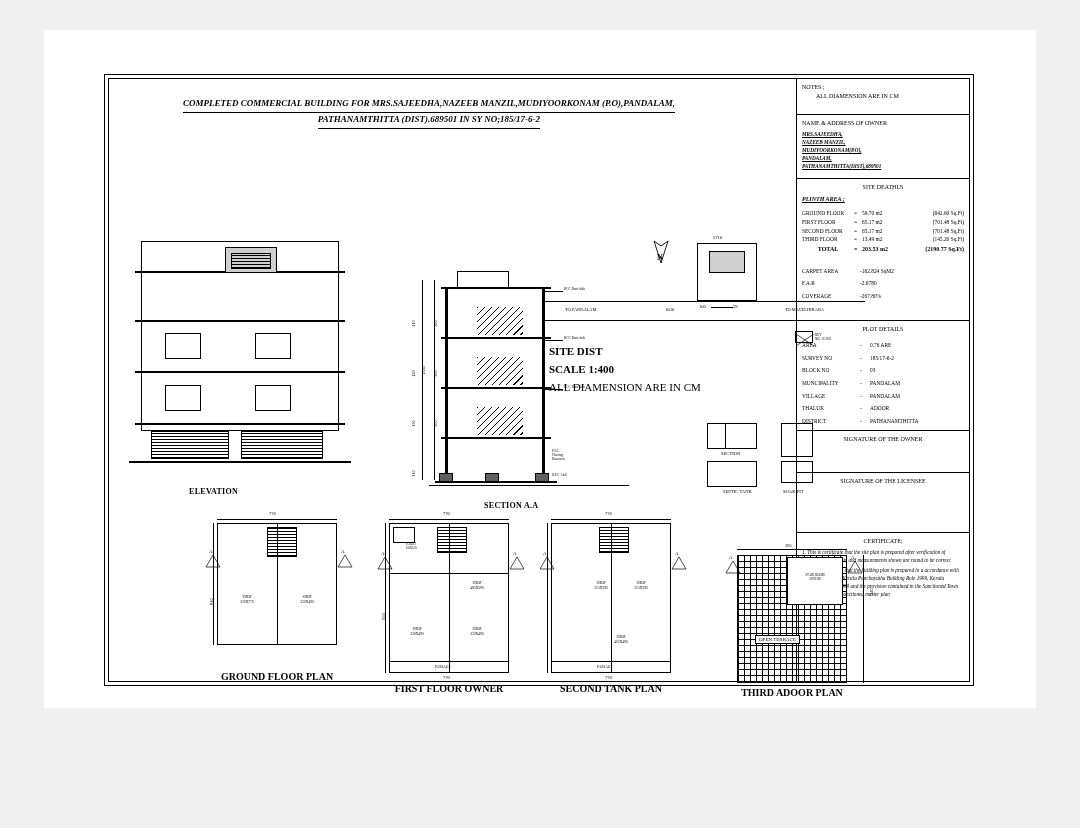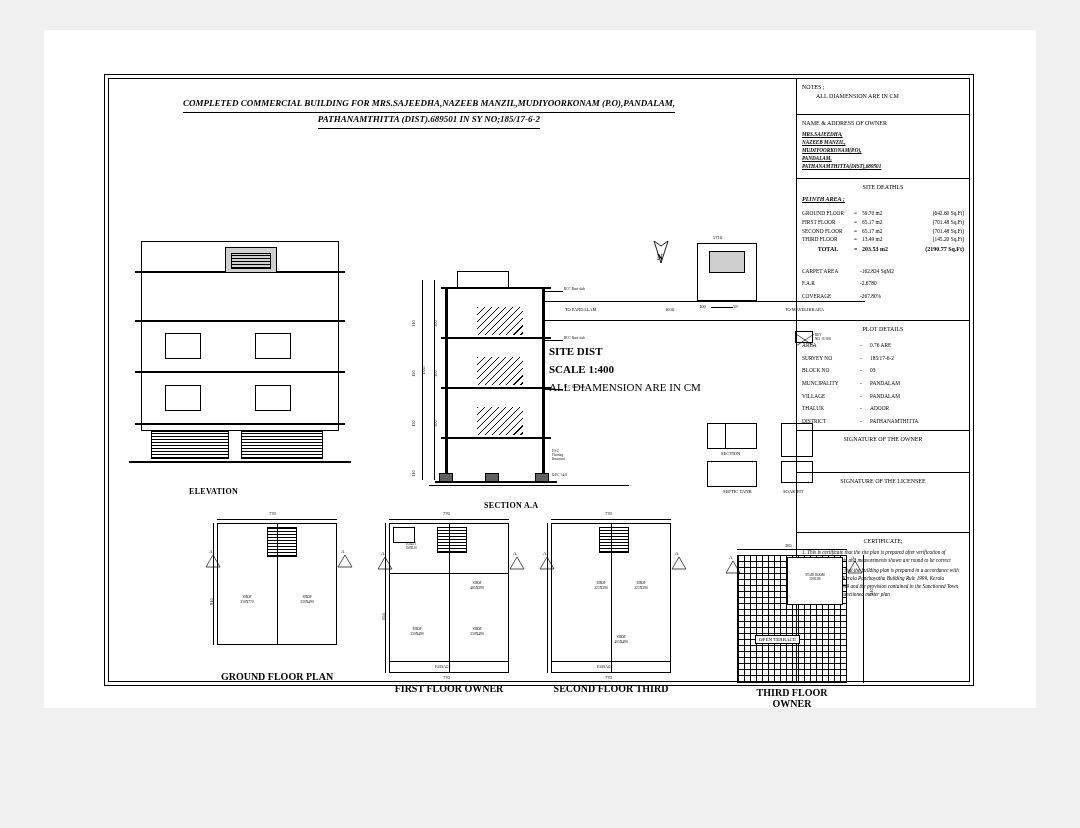--- a/index.html
+++ b/index.html
@@ -375,38 +375,38 @@
       <div class="ln vl" style="left:442px;top:448px;height:150px;"></div>
       <div class="dimtxt" style="left:492px;top:590px;font-size:3.6px;">PASSAGE</div>
       <svg style="position:absolute;left:434px;top:482px;" width="16" height="14">
           <path d="M8 0 L1 12 L15 12 Z" fill="none" stroke="#000" stroke-width=".7"></path>
         </svg>
       <div class="lbl-small" style="left:438px;top:476px;font-size:5px;">A</div>
       <svg style="position:absolute;left:566px;top:482px;" width="16" height="14">
           <path d="M8 0 L1 12 L15 12 Z" fill="none" stroke="#000" stroke-width=".7"></path>
         </svg>
       <div class="lbl-small" style="left:570px;top:476px;font-size:5px;">A</div>
-      <div class="plan-title" style="left:446px;top:608px;width:120px;">SECOND FLOOR THIRD</div>
+      <div class="plan-title" style="left:446px;top:608px;width:120px;">SECOND TANK PLAN</div>
     </div>
 
     <div>
       <div class="box grid" style="left:632px;top:480px;width:110px;height:128px;border-width:1.4px;"></div>
       <div class="box" style="left:682px;top:482px;width:56px;height:48px;background:#fff;"></div>
       <div class="roomlbl" style="left:690px;top:498px;font-size:3.2px;white-space:pre-line;width:40px;">STAIR ROOM
 320X390</div>
       <div style="position:absolute;left:650px;top:560px;background:#fff;border:1px solid #000;font-size:5px;padding:1px 3px;">OPEN TERRACE</div>
       <div class="dimtxt" style="left:680px;top:468px;">385</div>
       <div class="ln hl" style="left:632px;top:474px;width:110px;"></div>
       <div class="vtxt" style="left:764px;top:520px;">240</div>
       <div class="ln vl" style="left:758px;top:480px;height:128px;"></div>
       <svg style="position:absolute;left:620px;top:486px;" width="16" height="14">
           <path d="M8 0 L1 12 L15 12 Z" fill="none" stroke="#000" stroke-width=".7"></path>
         </svg>
       <div class="lbl-small" style="left:624px;top:480px;font-size:5px;">A</div>
       <svg style="position:absolute;left:742px;top:486px;" width="16" height="14">
           <path d="M8 0 L1 12 L15 12 Z" fill="none" stroke="#000" stroke-width=".7"></path>
         </svg>
       <div class="lbl-small" style="left:746px;top:480px;font-size:5px;">A</div>
-      <div class="plan-title" style="left:632px;top:612px;width:110px;">THIRD FLOOR OWNER</div>
+      <div class="plan-title" style="left:632px;top:612px;width:110px;">THIRD ADOOR PLAN</div>
     </div>
 
   </div>
 </div>
 
 </body></html>

